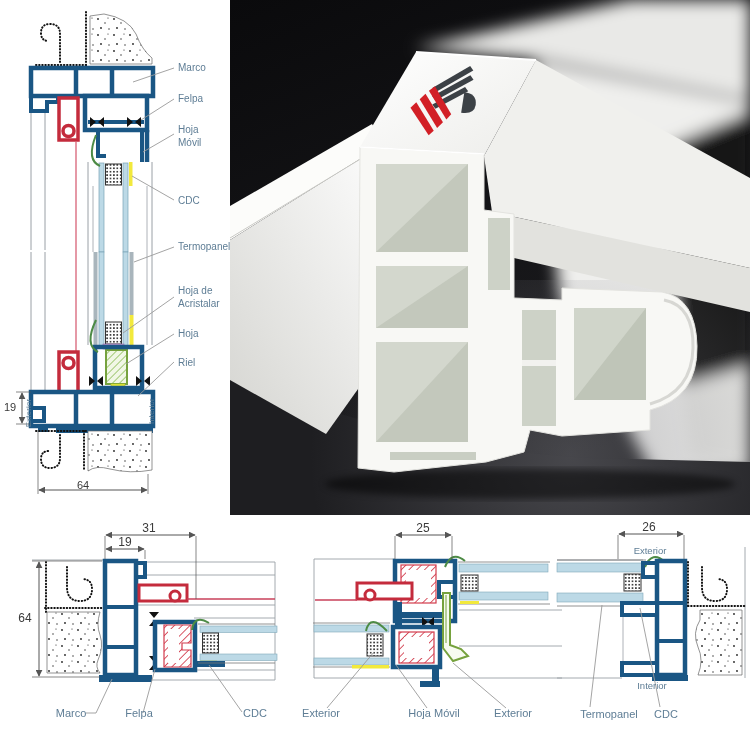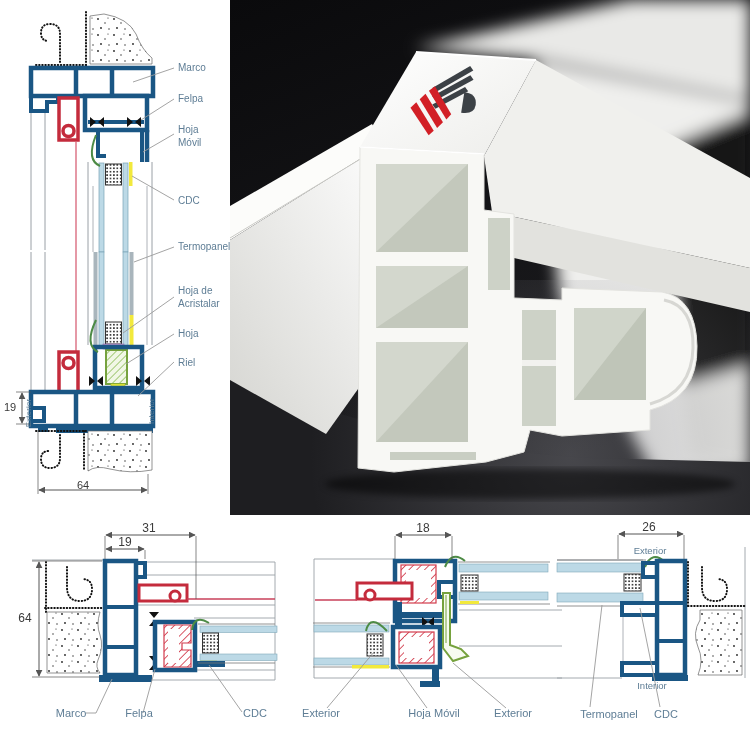--- a/index.html
+++ b/index.html
@@ -488,21 +488,21 @@
         <g stroke="#9a9a9a" stroke-width=".9" fill="none">
           <path d="M578,192 L590,90"></path>
             <path d="M648,192 L628,93"></path>
         </g>
       </g>
     </svg>
 
     <span class="dimb" style="left:124px;top:6px;width:26px">31</span>
     <span class="dimb" style="left:100px;top:20px;width:26px">19</span>
     <span class="dimb" style="left:2px;top:96px;width:22px">64</span>
-    <span class="dimb" style="left:398px;top:6px;width:26px">18</span>
+    <span class="dimb" style="left:398px;top:6px;width:26px">25</span>
     <span class="dimb" style="left:624px;top:5px;width:26px">26</span>
 
     <span class="lblb" style="left:36px;top:192px;width:46px">Marco</span>
     <span class="lblb" style="left:106px;top:192px;width:42px">Felpa</span>
     <span class="lblb" style="left:221px;top:192px;width:44px">CDC</span>
     <span class="lblb" style="left:278px;top:192px;width:62px">Exterior</span>
     <span class="lblb" style="left:386px;top:192px;width:72px">Hoja Móvil</span>
     <span class="lblb" style="left:470px;top:192px;width:62px">Exterior</span>
     <span class="lblb" style="left:558px;top:193px;width:78px">Termopanel</span>
     <span class="lblb" style="left:632px;top:193px;width:44px">CDC</span>

